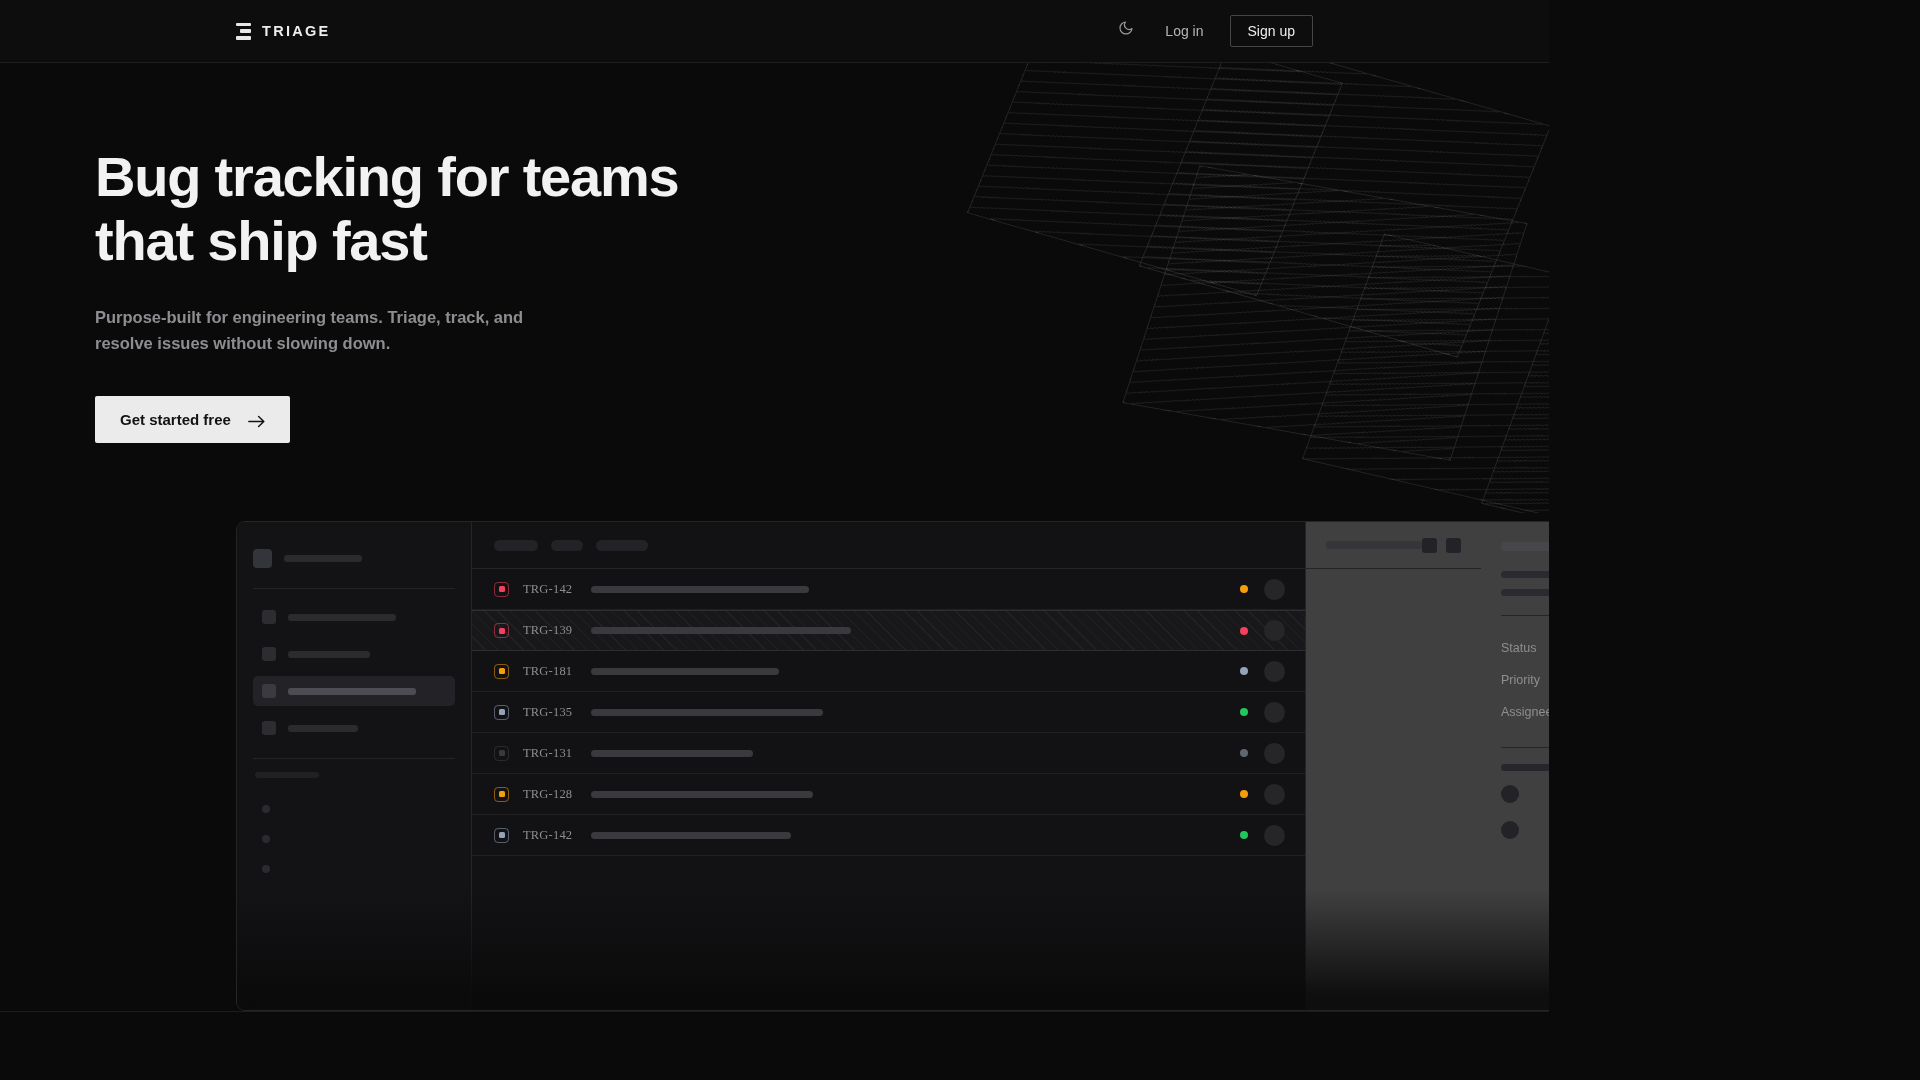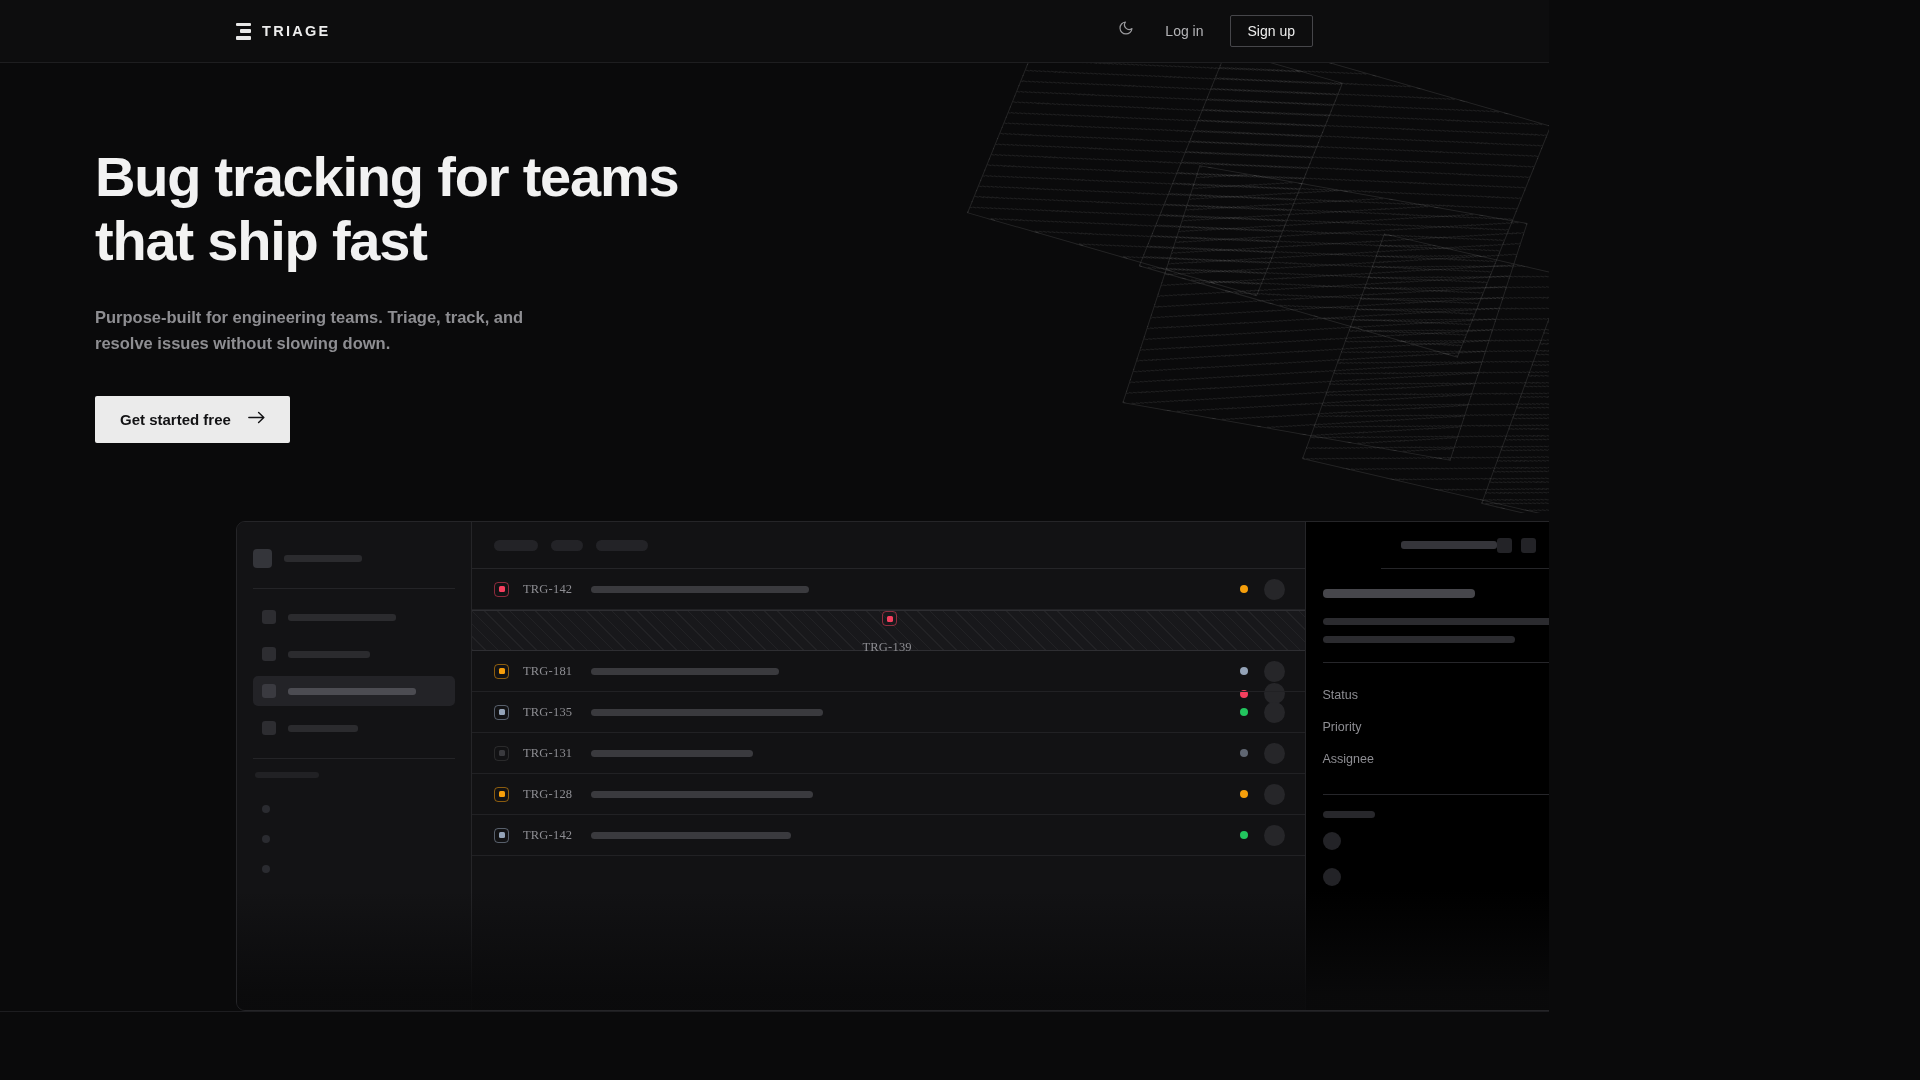--- a/index.html
+++ b/index.html
@@ -67,21 +67,21 @@
   .hero-inner { position:relative; padding:0 95px; padding-top:82px; z-index:5; }
   .headline {
     font-size:56px; line-height:1.14; font-weight:700; color:#f2f2f2;
     letter-spacing:-1.2px; max-width:700px;
   }
   .subhead {
     margin-top:31px; font-size:16.5px; line-height:1.62; color:#8e8e92;
     max-width:470px; font-weight:700;
   }
   .cta {
-    margin-top:39px; display:inline-flex; align-items:flex-start; gap:17px;
+    margin-top:39px; display:inline-flex; align-items:flex-end; gap:17px;
     background:#ebebeb; color:#121214; font-size:15px; font-weight:700;
     padding:15px 25px; border:none; cursor:pointer; font-family:inherit;
     border-radius:2px;
   }
   .cta svg { display:block; }
 
   
   .mock-wrap { position:absolute; top:521px; left:236px; width:1396px; height:490px; }
   .mock {
     position:relative; width:100%; height:100%;
@@ -131,39 +131,39 @@
   .row.selected {
     background:
       repeating-linear-gradient(
         45deg,
         rgba(255,255,255,0.045) 0px,
         rgba(255,255,255,0.045) 1px,
         rgba(255,255,255,0) 1px,
         rgba(255,255,255,0) 9px
       ),
       #18181b;
-    border-top:1px solid #2e2e32; border-bottom:1px solid #2e2e32;flex-direction:column;
+    border-top:1px solid #2e2e32; border-bottom:1px solid #2e2e32;
   }
   .prio {
     width:15px; height:15px; flex:0 0 15px; border-radius:4px;
     display:flex; align-items:center; justify-content:center;
     border:1px solid rgba(255,255,255,0.10);
   }
   .prio i { width:6px; height:6px; border-radius:1.5px; display:block; }
   .row-key {
     font-size:12.5px; color:#8d8d92; letter-spacing:0.2px;
     flex:0 0 auto; min-width:54px; font-family:Liberation Serif, serif;
   }
   .row-title { height:7px; border-radius:4px; background:#3a3a3e; }
   .row-right { margin-left:auto; display:flex; align-items:center; gap:16px; }
   .status-dot { width:8px; height:8px; border-radius:50%; }
   .avatar { width:21px; height:21px; border-radius:50%; background:#262629; }
 
   
-  .m-detail { width:325px; flex:0 0 325px; display:flex; flex-direction:column; background:#000000;align-items:center; }
+  .m-detail { width:325px; flex:0 0 325px; display:flex; flex-direction:row; background:#404040; }
   .d-head {
     height:47px; flex:0 0 47px; display:flex; align-items:center;
     padding:0 20px; border-bottom:1px solid #252528;
   }
   .d-head-actions { margin-left:auto; display:flex; gap:9px; }
   .d-btn { width:15px; height:15px; border-radius:3px; background:#232327; cursor:pointer; }
   .d-body { padding:20px 20px 0 20px; }
   .d-title { height:9px; width:152px; border-radius:4px; background:#46464b; }
   .d-line { height:7px; border-radius:4px; background:#2b2b2f; margin-top:11px; }
   .d-div { height:1px; background:#26262a; margin:19px 0 16px 0; }

